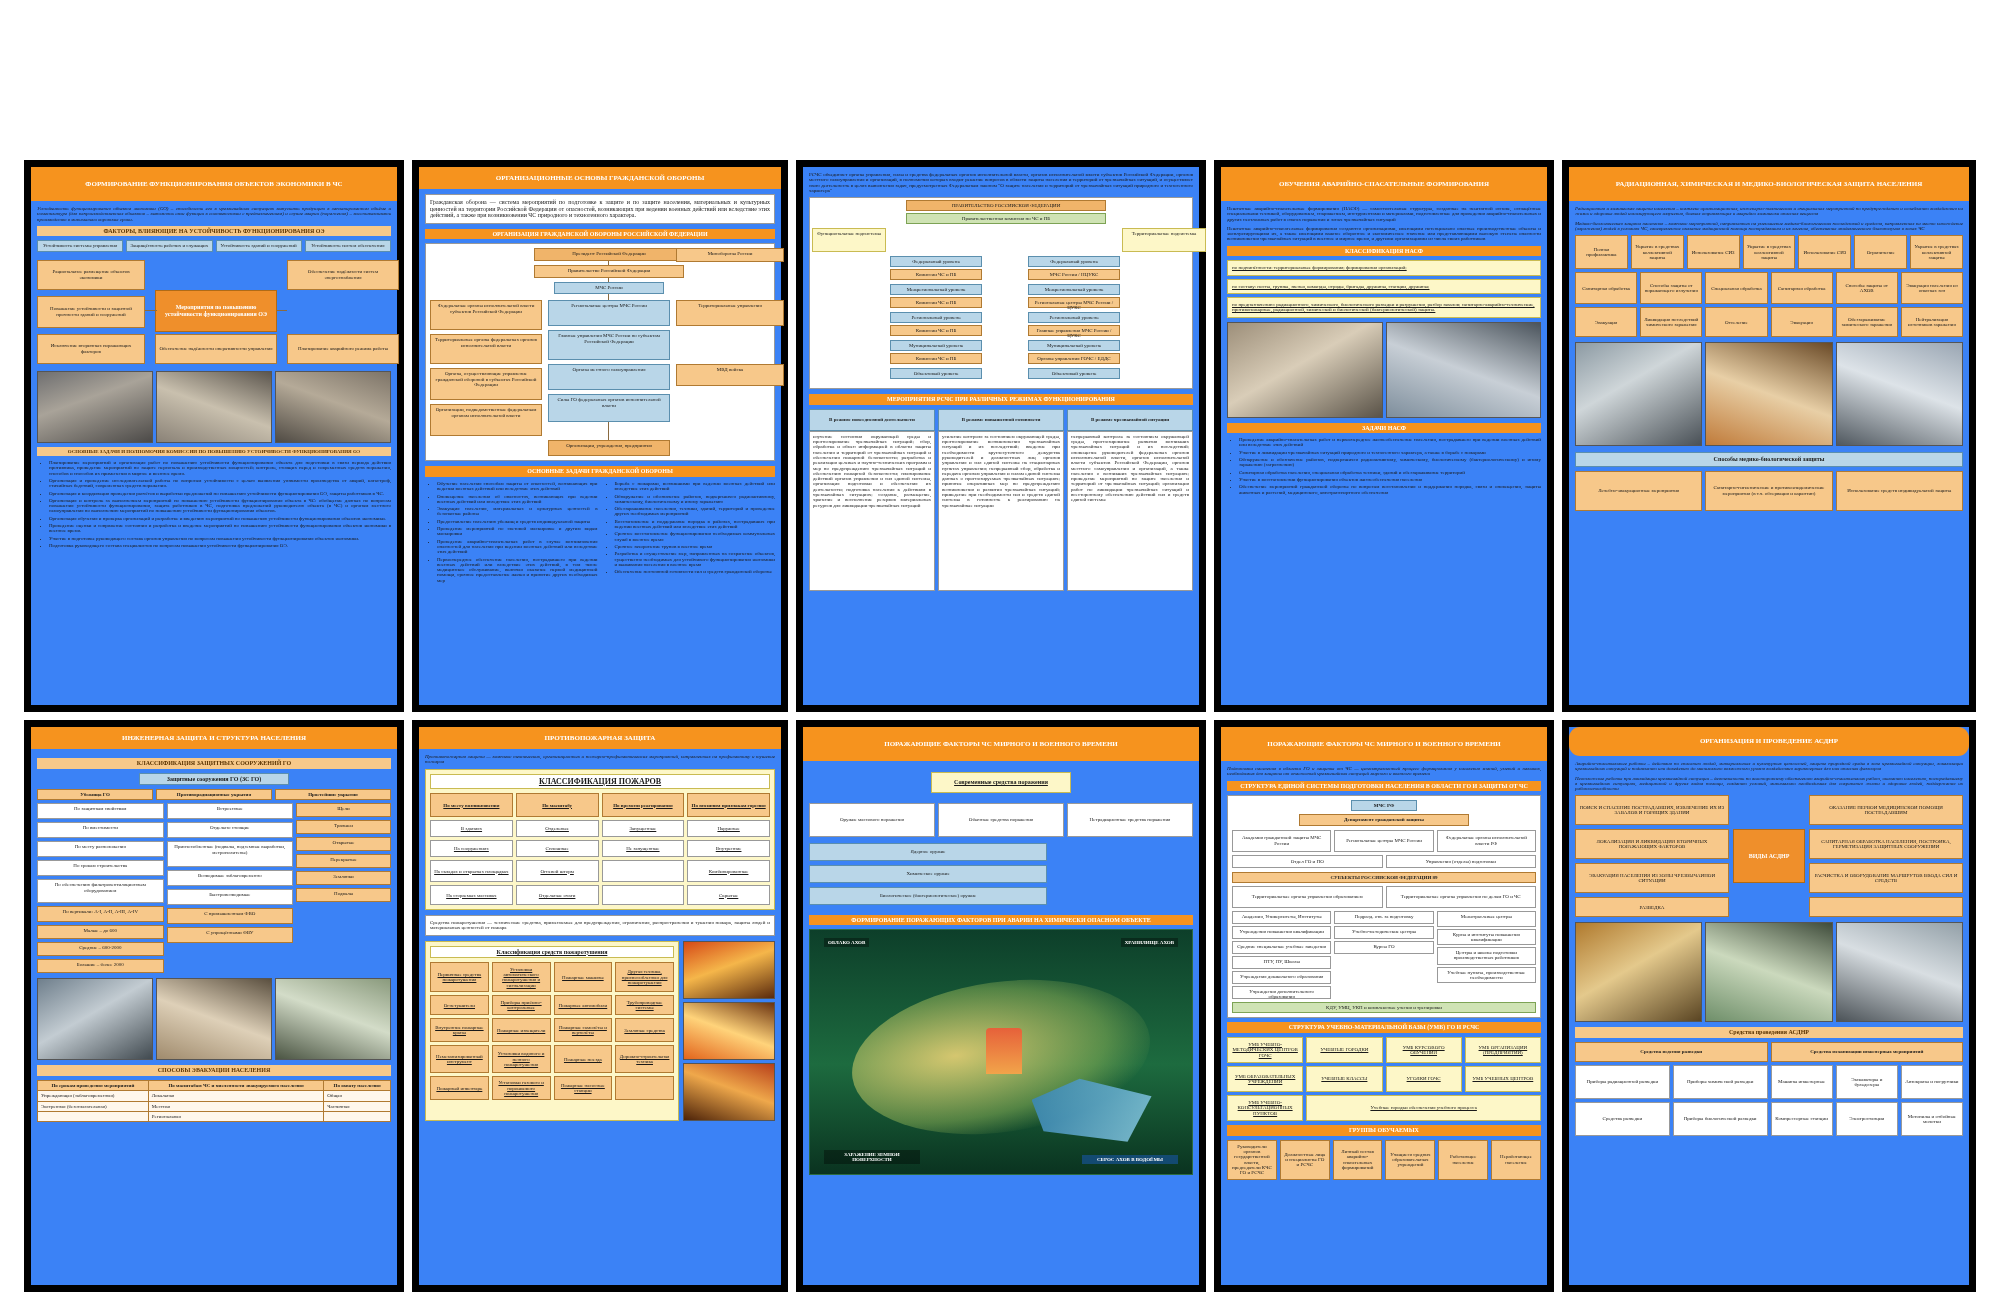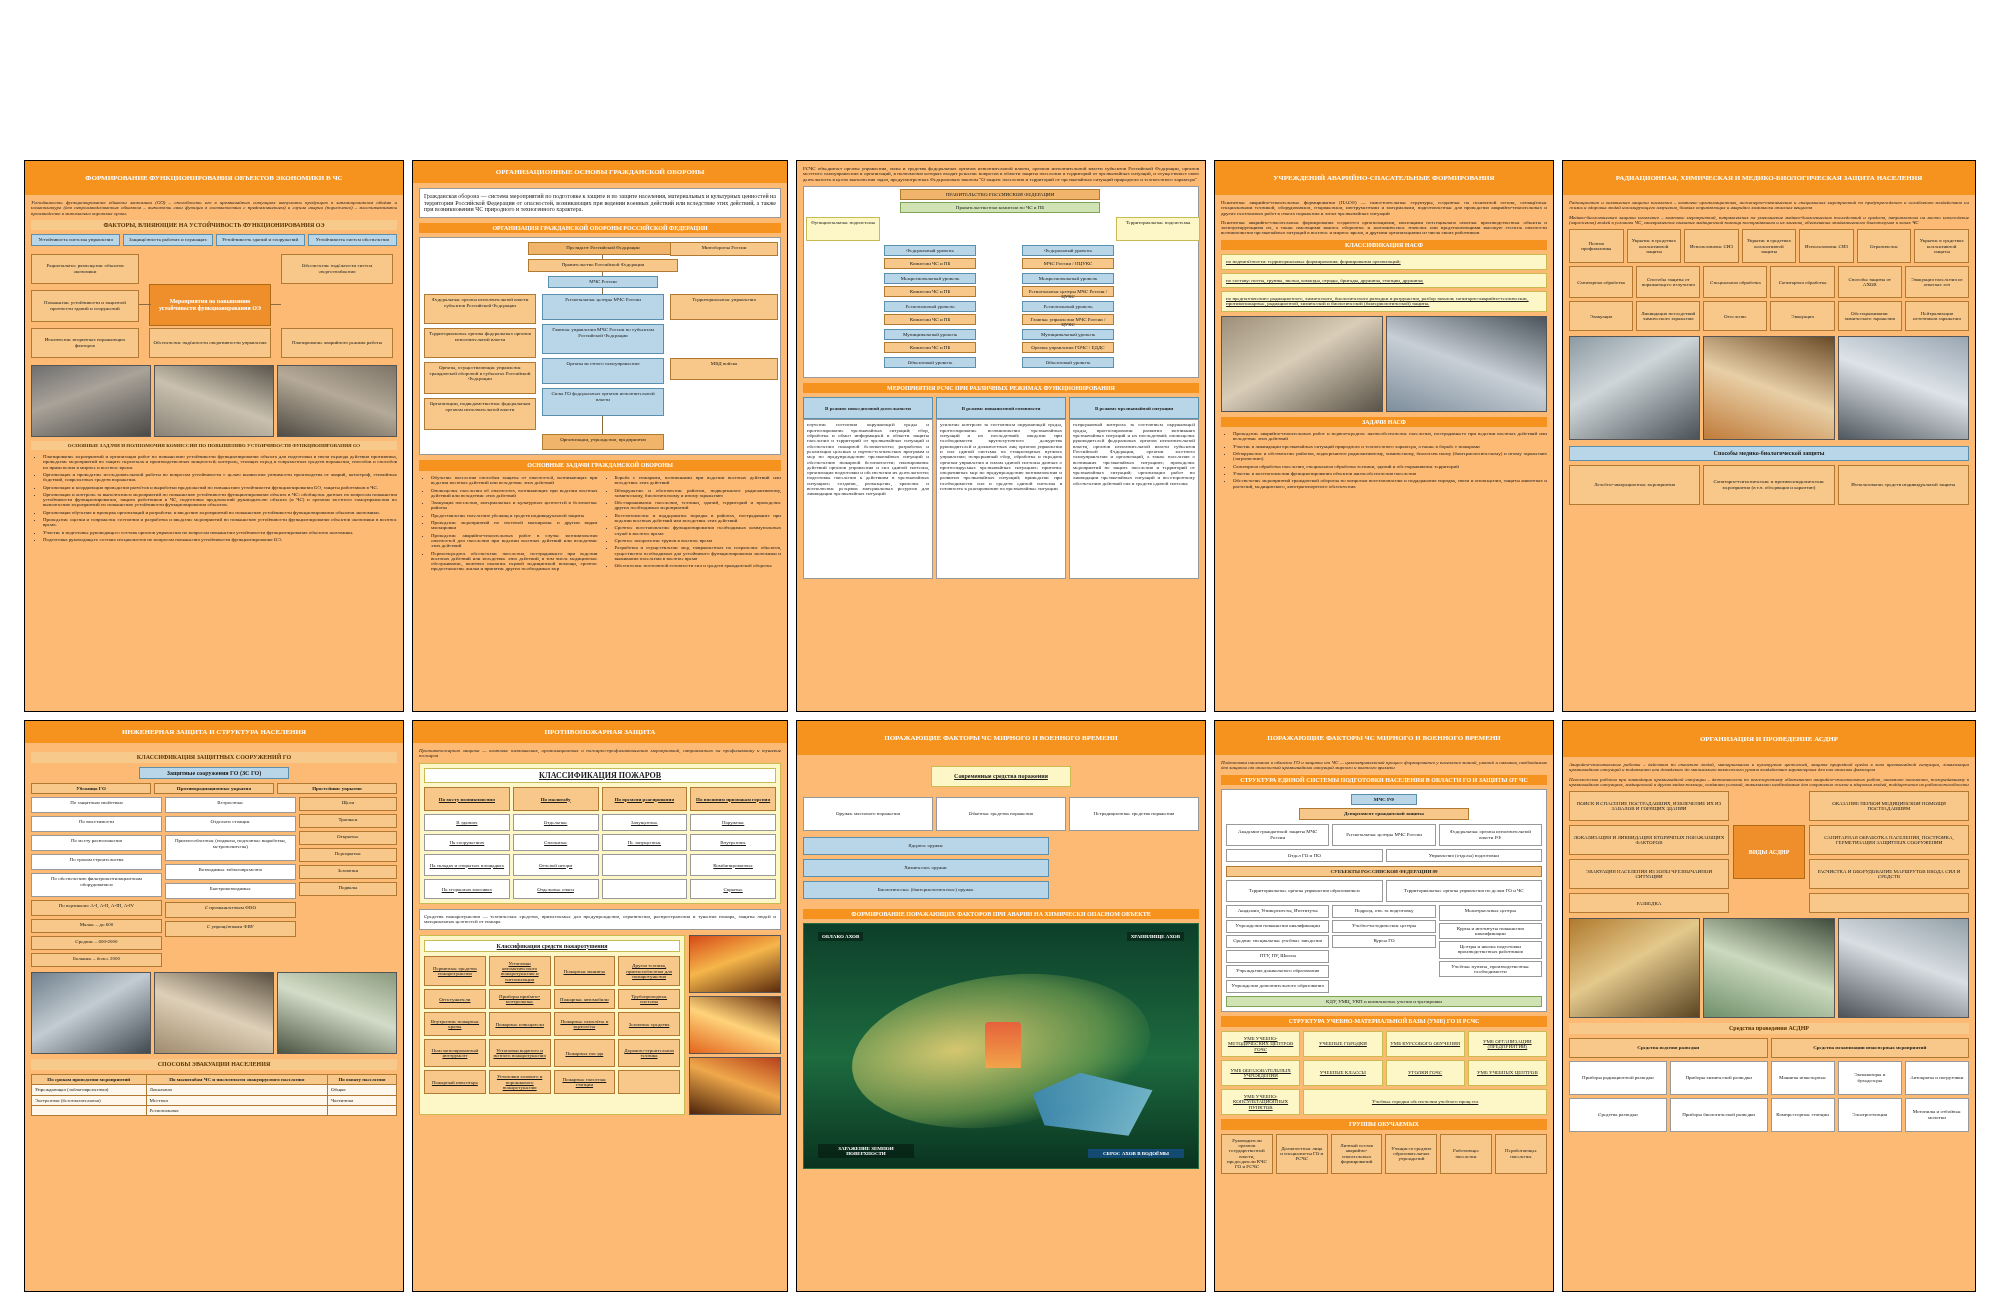--- a/index.html
+++ b/index.html
@@ -21,22 +21,22 @@
   .title-bar h1 {
     margin:0; font-family:"Liberation Sans", sans-serif; font-weight:bold;
     font-size:56px; letter-spacing:-0.5px; color:#ffffff;
     text-shadow:2px 2px 0 #c96a00;
     white-space:nowrap;
   }
 
   
   .panel {
     position:absolute;
-    background:#fdba74;
-    border:1px solid #000000;
+    background:#3b82f6;
+    border:7px solid #000000;
   }
   .panel-head {
     background:#f6931e; color:#fff; text-align:center;
     font-family:"Liberation Serif", serif; font-weight:bold;
     padding:4px 4px; line-height:1.1;
   }
   .panel-body { padding:5px 6px; }
 
   
   .p { margin:0 0 4px 0; text-align:justify; }
@@ -235,21 +235,21 @@
         </div>
         <div style="flex:1;">
           <div class="box blue tiny b" style="height:22px;display:flex;align-items:center;justify-content:center;">В режиме чрезвычайной ситуации</div>
           <div class="box white tiny" style="text-align:justify;height:160px;overflow:hidden;">непрерывный контроль за состоянием окружающей среды, прогнозирование развития возникших чрезвычайных ситуаций и их последствий; оповещение руководителей федеральных органов исполнительной власти, органов исполнительной власти субъектов Российской Федерации, органов местного самоуправления и организаций, а также населения о возникших чрезвычайных ситуациях; проведение мероприятий по защите населения и территорий от чрезвычайных ситуаций; организация работ по ликвидации чрезвычайных ситуаций и всестороннему обеспечению действий сил и средств единой системы</div>
         </div>
       </div>
     </div>
   </div>
 
   <div class="panel" style="left:1214px; top:160px; width:340px; height:552px;">
-    <div class="panel-head sm" style="height:34px;display:flex;align-items:center;justify-content:center;">УЧРЕЖДЕНИЙ АВАРИЙНО-СПАСАТЕЛЬНЫЕ ФОРМИРОВАНИЯ</div>
+    <div class="panel-head sm" style="height:34px;display:flex;align-items:center;justify-content:center;">ОБУЧЕНИЯ АВАРИЙНО-СПАСАТЕЛЬНЫЕ ФОРМИРОВАНИЯ</div>
     <div class="panel-body">
       <div class="p tiny" style="text-align:justify;">Нештатные аварийно-спасательные формирования (НАСФ) — самостоятельные структуры, созданные на нештатной основе, оснащённые специальными техникой, оборудованием, снаряжением, инструментами и материалами, подготовленные для проведения аварийно-спасательных и других неотложных работ в очагах поражения и зонах чрезвычайных ситуаций</div>
       <div class="p tiny" style="text-align:justify;">Нештатные аварийно-спасательные формирования создаются организациями, имеющими потенциально опасные производственные объекты и эксплуатирующими их, а также имеющими важное оборонное и экономическое значение или представляющими высокую степень опасности возникновения чрезвычайных ситуаций в военное и мирное время, и другими организациями из числа своих работников</div>
       <div class="subhead xs">КЛАССИФИКАЦИЯ НАСФ</div>
       <div class="box yellow tiny" style="text-align:left;padding:4px;margin-bottom:3px;">по подчинённости: территориальные формирования; формирования организаций;</div>
       <div class="box yellow tiny" style="text-align:left;padding:4px;margin-bottom:3px;">по составу: посты, группы, звенья, команды, отряды, бригады, дружины, станции, дружины;</div>
       <div class="box yellow tiny" style="text-align:left;padding:4px;">по предназначению: радиационного, химического, биологического разведки и разрушения, разбор завалов; санитарно-аварийно-технические, противопожарные, радиационной, химической и биологической (бактериологической) защиты.</div>
 
       <div class="flex" style="gap:3px;margin-top:4px;height:96px;">
         <div class="photo" style="flex:1;">
@@ -583,21 +583,21 @@
         <div class="box tiny" style="height:40px;display:flex;align-items:center;justify-content:center;">Должностные лица и специалисты ГО и РСЧС</div>
         <div class="box tiny" style="height:40px;display:flex;align-items:center;justify-content:center;">Личный состав аварийно-спасательных формирований</div>
         <div class="box tiny" style="height:40px;display:flex;align-items:center;justify-content:center;">Учащиеся средних образовательных учреждений</div>
         <div class="box tiny" style="height:40px;display:flex;align-items:center;justify-content:center;">Работающее население</div>
         <div class="box tiny" style="height:40px;display:flex;align-items:center;justify-content:center;">Неработающее население</div>
       </div>
     </div>
   </div>
 
   <div class="panel" style="left:1562px; top:720px; width:414px; height:572px;">
-    <div class="panel-head sm" style="height:36px;display:flex;align-items:center;justify-content:center;">ОРГАНИЗАЦИЯ И ПРОВЕДЕНИЕ АСДНР</div>
+    <div class="panel-head sm" style="height:29px;display:flex;align-items:center;justify-content:center;border-radius:11px;">ОРГАНИЗАЦИЯ И ПРОВЕДЕНИЕ АСДНР</div>
     <div class="panel-body">
       <div class="p tiny it">Аварийно-спасательные работы – действия по спасению людей, материальных и культурных ценностей, защите природной среды в зоне чрезвычайной ситуации, локализации чрезвычайных ситуаций и подавлению или доведению до минимально возможного уровня воздействия характерных для них опасных факторов</div>
       <div class="p tiny it">Неотложные работы при ликвидации чрезвычайной ситуации – деятельность по всестороннему обеспечению аварийно-спасательных работ, оказанию населению, пострадавшему в чрезвычайных ситуациях, медицинской и других видов помощи, созданию условий, минимально необходимых для сохранения жизни и здоровья людей, поддержания их работоспособности</div>
 
       <div class="flex" style="gap:4px;margin-top:4px;align-items:center;">
         <div class="col" style="flex:1;gap:4px;">
           <div class="box tiny" style="height:30px;display:flex;align-items:center;justify-content:center;">ПОИСК И СПАСЕНИЕ ПОСТРАДАВШИХ, ИЗВЛЕЧЕНИЕ ИХ ИЗ ЗАВАЛОВ И ГОРЯЩИХ ЗДАНИЙ</div>
           <div class="box tiny" style="height:30px;display:flex;align-items:center;justify-content:center;">ЛОКАЛИЗАЦИЯ И ЛИКВИДАЦИЯ ВТОРИЧНЫХ ПОРАЖАЮЩИХ ФАКТОРОВ</div>
           <div class="box tiny" style="height:30px;display:flex;align-items:center;justify-content:center;">ЭВАКУАЦИЯ НАСЕЛЕНИЯ ИЗ ЗОНЫ ЧРЕЗВЫЧАЙНОЙ СИТУАЦИИ</div>
           <div class="box tiny" style="height:20px;display:flex;align-items:center;justify-content:center;">РАЗВЕДКА</div>

